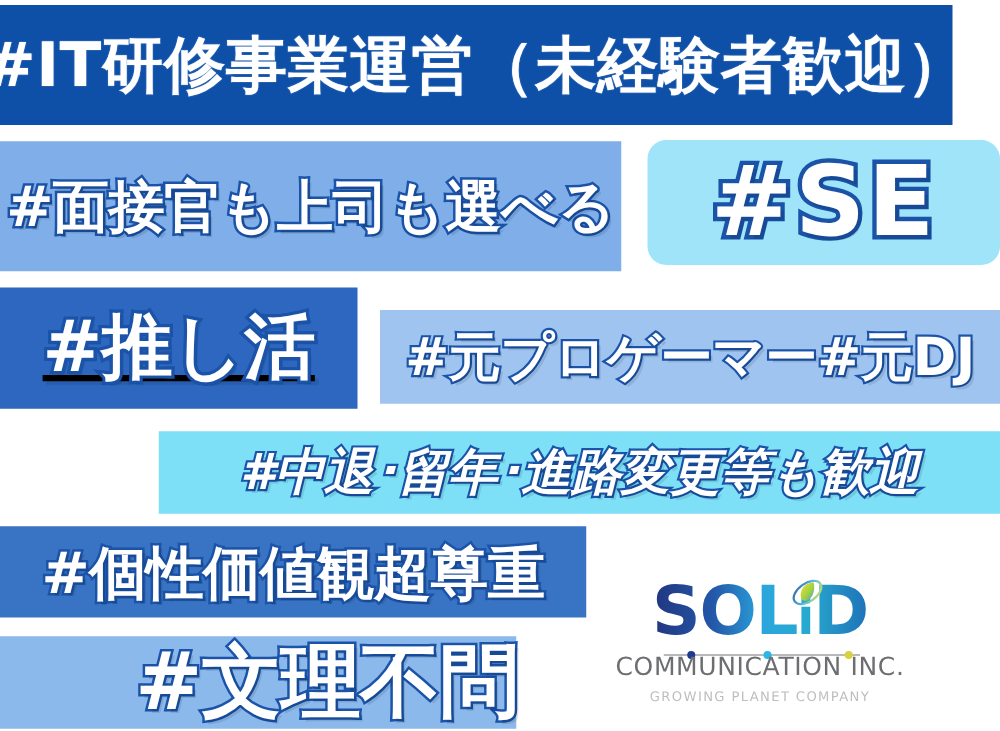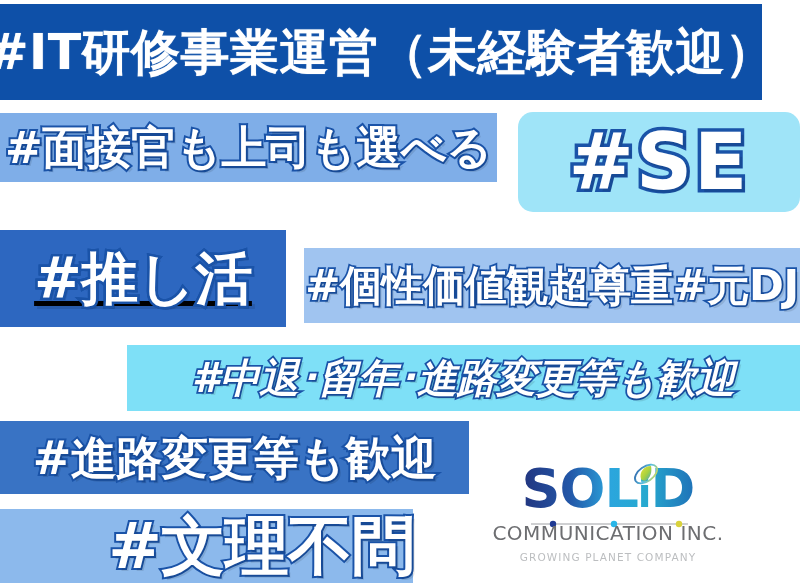--- a/index.html
+++ b/index.html
@@ -59,21 +59,21 @@
     color: #ffffff;
     -webkit-text-stroke: 4px #1A53A8;
     paint-order: stroke fill;
     text-shadow:
        3px 3px 0 rgba(0,0,0,0.10);
   }
 
   
   #band-interviewer {
     left: 0px; top: 113px;
-    width: 497px; height: 69px;
+    width: 497px; height: 104px;
     background: #7FAEE8;
   }
   #band-interviewer .label { font-size: 45px; }
 
   
   #band-se {
     left: 518px; top: 112px;
     width: 282px; height: 100px;
     background: #9FE4F8;
     border-radius: 15px;
@@ -174,29 +174,29 @@
 
   <div class="band" id="band-se" style="background: rgb(159, 228, 248);">
     <span class="label outlined">#SE</span>
   </div>
 
   <div class="band" id="band-oshikatsu" style="background: rgb(45, 103, 192);">
     <span class="label outlined">#推し活</span>
   </div>
 
   <div class="band" id="band-gamer" style="background: rgb(160, 196, 240);">
-    <span class="label outlined">#個性価値観超尊重#元DJ</span>
+    <span class="label outlined">#元プロゲーマー#元DJ</span>
   </div>
 
   <div class="band" id="band-chutai" style="background: rgb(126, 224, 247);">
     <span class="label outlined">#中退･留年･進路変更等も歓迎</span>
   </div>
 
   <div class="band" id="band-kosei" style="background: rgb(57, 115, 196);">
-    <span class="label outlined">#進路変更等も歓迎</span>
+    <span class="label outlined">#個性価値観超尊重</span>
   </div>
 
   <div class="band" id="band-bunri" style="background: rgb(140, 185, 236);">
     <span class="label outlined">#文理不問</span>
   </div>
 
   <div id="logo">
 
     <div id="logo-wordmark">
       <svg width="250" height="58" viewBox="0 0 250 58" xmlns="http://www.w3.org/2000/svg">

